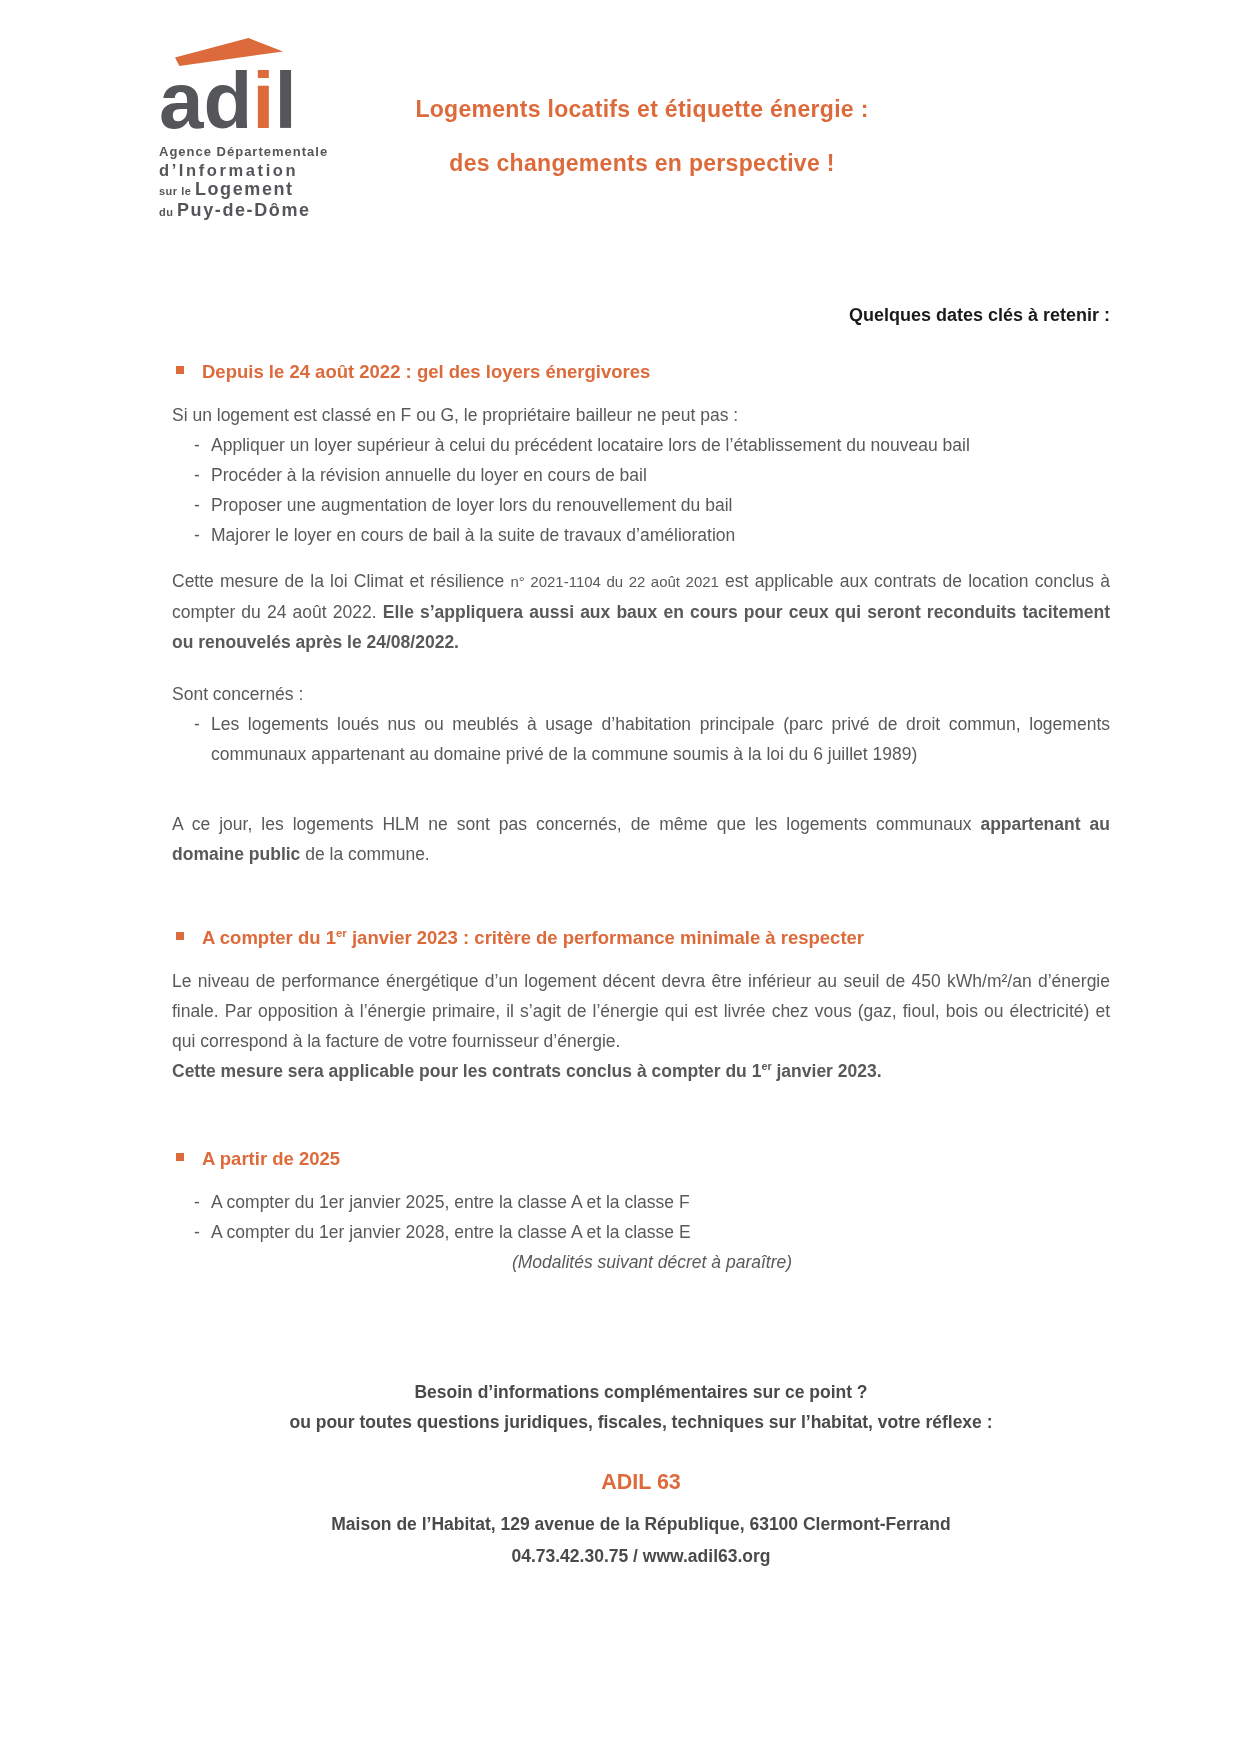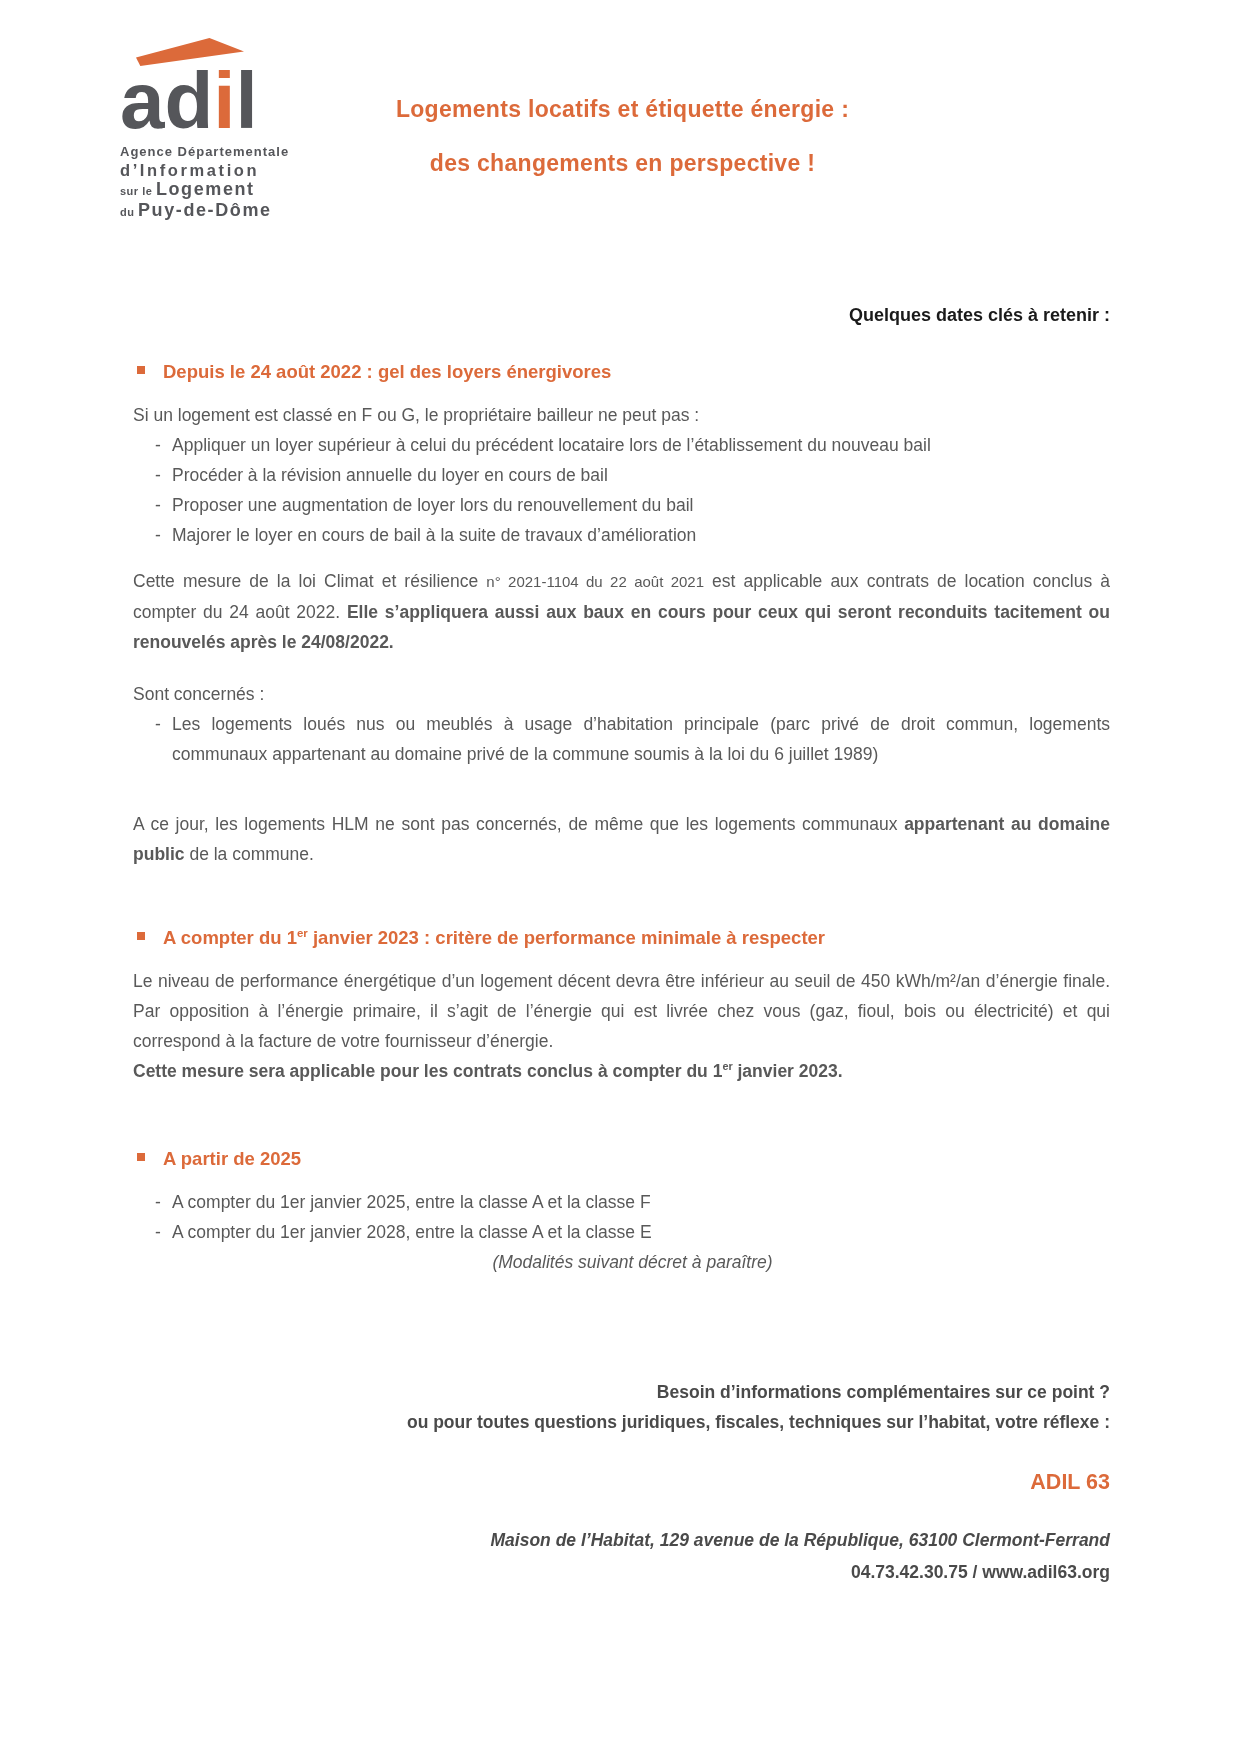--- a/index.html
+++ b/index.html
@@ -8,20 +8,21 @@
     --heading-black:#1A1A1A;
     --footer-gray:#4A4A4A;
     --logo-gray:#55565A;
   }
   *{box-sizing:border-box;}
   html,body{margin:0;padding:0;background:#ffffff;}
   .page{
     position:relative;width:1241px;height:1755px;background:#fff;
     font-family:"Liberation Sans", sans-serif;color:var(--body-gray);
     overflow:hidden;
+    padding-left:39px;
   }
   
   .header{position:relative;height:230px;}
   .logo{position:absolute;left:120px;top:38px;width:170px;color:var(--logo-gray);}
   .logo-roof{margin-left:16px;margin-bottom:2px;width:108px;height:28px;
     background:var(--accent-orange);
     clip-path:polygon(0 70%, 68% 0, 100% 48%, 4% 100%);}
   .logo-word{font-size:80px;line-height:66px;font-weight:bold;letter-spacing:0;}
   .logo-word .i{color:var(--accent-orange);}
   .tagline{margin-top:8px;line-height:19px;white-space:nowrap;font-weight:bold;}
@@ -47,24 +48,24 @@
   .mt58{margin-top:58px;}
   ul.dashlist{list-style:none;margin:0;padding:0;}
   .dashlist li{padding-left:39px;text-indent:-17px;}
   .dash{display:inline-block;width:17px;text-indent:0;}
   .small-run{font-size:15px;}
   .bold-run{font-weight:bold;}
   .boldline{font-weight:bold;margin:0;text-align:left;}
   sup.er{font-size:62%;vertical-align:super;line-height:0;}
   .note-italic{font-style:italic;margin:0 0 0 22px;text-align:center;}
   
-  .footer{margin-top:100px;text-align:right;color:var(--footer-gray);
+  .footer{margin-top:100px;text-align:center;color:var(--footer-gray);
     font-weight:bold;font-size:17.5px;line-height:30px;}
   .brand{margin-top:30px;font-size:21.5px;color:var(--accent-orange);}
-  .address{margin-top:28px;font-style:italic;}
+  .address{margin-top:12px;}
   .contact{margin-top:2px;}
 </style>
 </head>
 <body>
 
 <div class="page">
 
   <div class="header">
     <div class="logo">
       <div class="logo-roof"></div>

